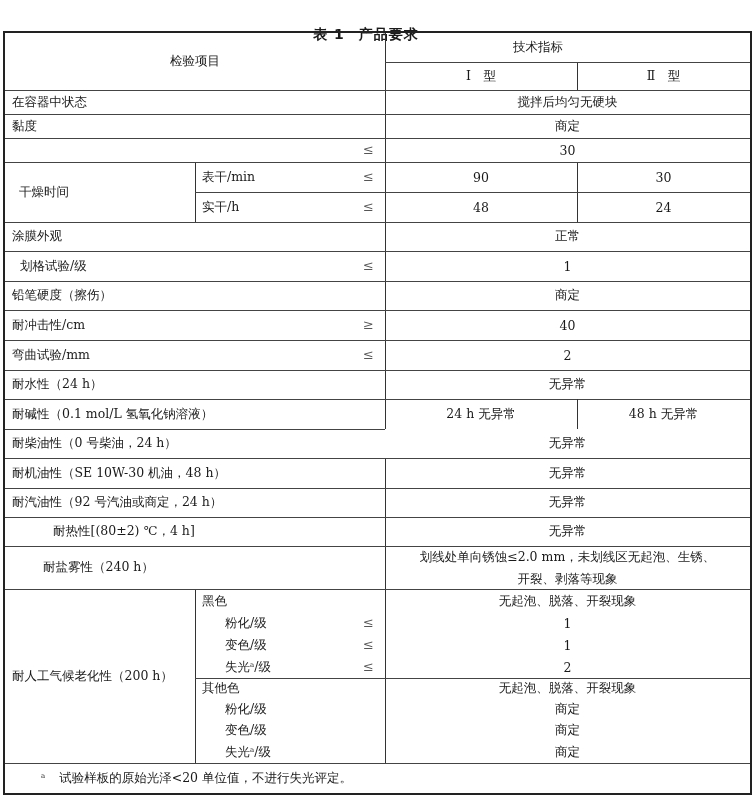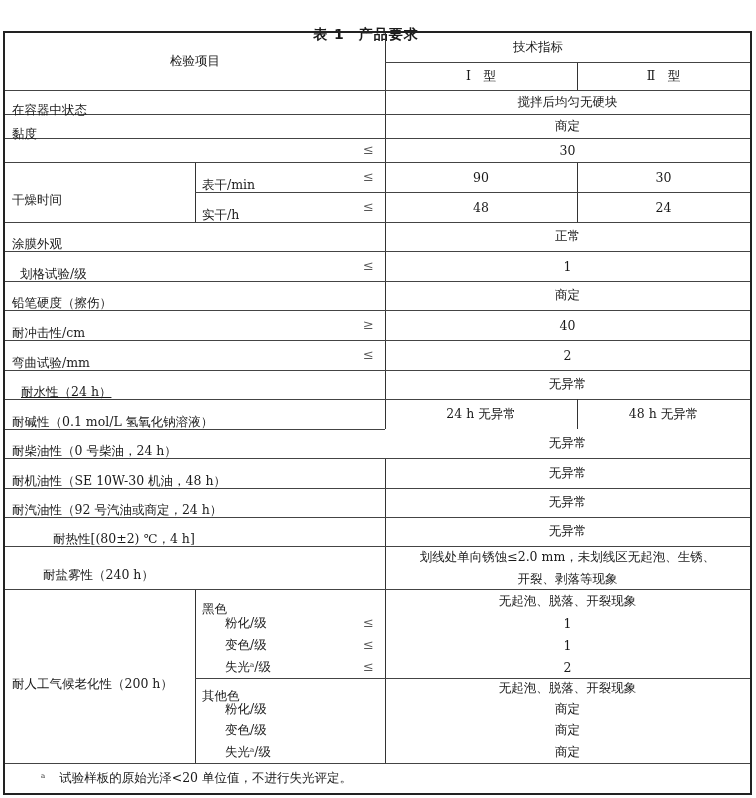--- a/index.html
+++ b/index.html
@@ -16,21 +16,21 @@
   .title .sp { display: inline-block; width: 14px; }
   .tbl {
     position: absolute; left: 3px; top: 31px; width: 749px; height: 764px;
     border: 2px solid #222; box-sizing: border-box;
   }
   .cell {
     position: absolute; box-sizing: border-box; font-size: 12.5px;
     display: flex; align-items: center; white-space: nowrap;
   }
   .c { justify-content: center; text-align: center; }
-  .l { padding-left: 7px; margin-top: 8px; }
+  .l { padding-left: 7px; }
   .hl { position: absolute; height: 0; border-top: 1px solid #444; }
   .vl { position: absolute; width: 0; border-left: 1px solid #333; }
   .le { position: absolute; font-size: 13px; color: #555; }
   .multi { flex-direction: column; line-height: 22px; }
   sup { font-size: 7px; vertical-align: top; position: relative; top: -2px; }
 </style>
 </head>
 <body>
 
 <div class="title">
@@ -75,21 +75,21 @@
 
   <div class="cell l" style="left:0; top:57px; width:380px; height:24px;">在容器中状态</div>
   <div class="cell c" style="left:380px; top:57px; width:365px; height:24px;">搅拌后均匀无硬块</div>
 
   <div class="cell l" style="left:0; top:81px; width:380px; height:24px;">黏度</div>
   <div class="cell c" style="left:380px; top:81px; width:365px; height:24px;">商定</div>
 
   <div class="le" style="left:358px; top:109px;">≤</div>
   <div class="cell c" style="left:380px; top:105px; width:365px; height:24px;">30</div>
 
-  <div class="cell l" style="left:0; top:129px; width:190px; height:60px;">干燥时间</div>
+  <div class="cell l" style="left:7px; top:129px; width:190px; height:60px;">干燥时间</div>
   <div class="cell l" style="left:190px; top:129px; width:190px; height:30px;">表干/min</div>
   <div class="le" style="left:358px; top:136px;">≤</div>
   <div class="cell c" style="left:380px; top:129px; width:192px; height:30px;">90</div>
   <div class="cell c" style="left:572px; top:129px; width:173px; height:30px;">30</div>
   <div class="cell l" style="left:190px; top:159px; width:190px; height:30px;">实干/h</div>
   <div class="le" style="left:358px; top:166px;">≤</div>
   <div class="cell c" style="left:380px; top:159px; width:192px; height:30px;">48</div>
   <div class="cell c" style="left:572px; top:159px; width:173px; height:30px;">24</div>
 
   <div class="cell l" style="left:0; top:189px; width:380px; height:29px;">涂膜外观</div>
@@ -103,21 +103,21 @@
   <div class="cell c" style="left:380px; top:248px; width:365px; height:29px;">商定</div>
 
   <div class="cell l" style="left:0; top:277px; width:380px; height:30px;">耐冲击性/cm</div>
   <div class="le" style="left:358px; top:284px;">≥</div>
   <div class="cell c" style="left:380px; top:277px; width:365px; height:30px;">40</div>
 
   <div class="cell l" style="left:0; top:307px; width:380px; height:30px;">弯曲试验/mm</div>
   <div class="le" style="left:358px; top:314px;">≤</div>
   <div class="cell c" style="left:380px; top:307px; width:365px; height:30px;">2</div>
 
-  <div class="cell l" style="left:9px; top:337px; width:380px; height:29px;text-decoration:underline;">耐水性（24 h）</div>
+  <div class="cell l" style="left:0; top:337px; width:380px; height:29px;">耐水性（24 h）</div>
   <div class="cell c" style="left:380px; top:337px; width:365px; height:29px;">无异常</div>
 
   <div class="cell l" style="left:0; top:366px; width:380px; height:30px;">耐碱性（0.1 mol/L 氢氧化钠溶液）</div>
   <div class="cell c" style="left:380px; top:366px; width:192px; height:30px;">24 h 无异常</div>
   <div class="cell c" style="left:572px; top:366px; width:173px; height:30px;">48 h 无异常</div>
 
   <div class="vl" style="left:572px; top:366px; height:30px;"></div>
 
   <div class="cell l" style="left:0; top:396px; width:380px; height:29px;">耐柴油性（0 号柴油，24 h）</div>
   <div class="cell c" style="left:380px; top:396px; width:365px; height:29px; background:#fff;">无异常</div>

